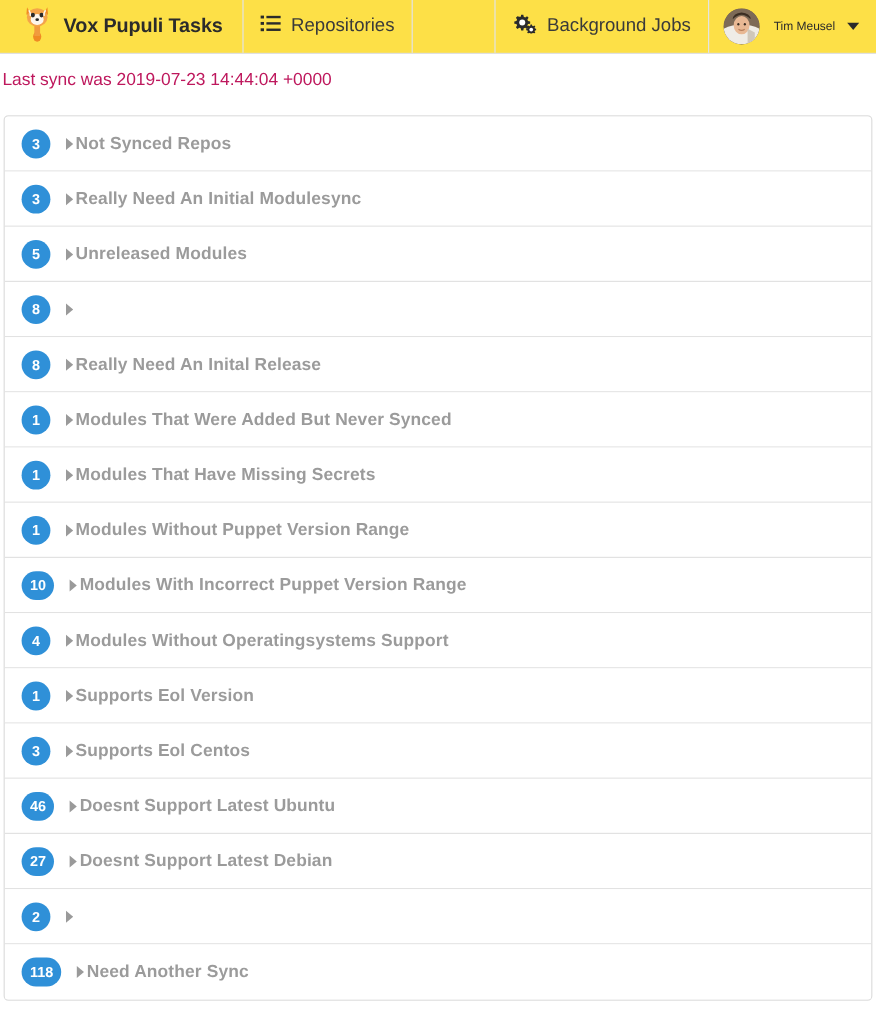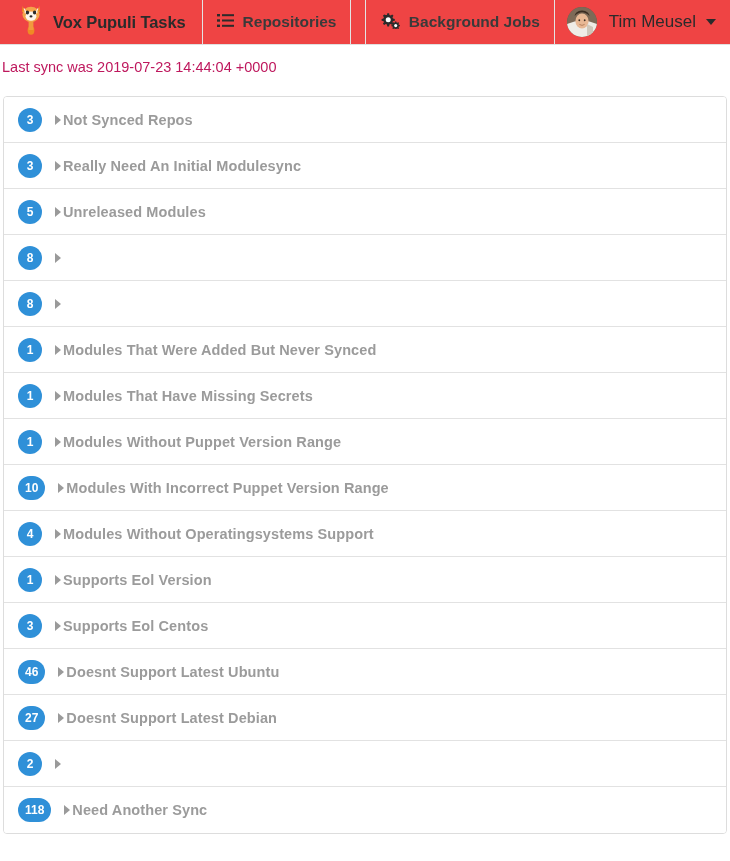--- a/index.html
+++ b/index.html
@@ -10,21 +10,21 @@
     height: 861px;
     background: #ffffff;
     font-family: "Liberation Sans", sans-serif;
     -webkit-font-smoothing: antialiased;
   }
 
   
   .navbar {
     height: 45px;
     width: 730px;
-    background: #ef4444;
+    background: #fde047;
     border-bottom: 1px solid #e0e0e0;
     display: flex;
     align-items: stretch;
   }
   .nav-cell {
     display: flex;
     align-items: center;
     border-right: 1px solid #e3e3e3;
     padding: 0 14px;
     height: 44px;
@@ -36,32 +36,31 @@
     padding-left: 20px;
     padding-right: 16px;
     font-weight: bold;
     font-size: 16.5px;
     letter-spacing: -0.1px;
   }
   .nav-brand .brand-label { margin-left: 11px; }
   .nav-item {
     font-size: 15.5px;
     color: #3a3a3a;
-    font-weight: bold;
   }
   .nav-item .nav-label { margin-left: 9px; }
   .nav-spacer {
     flex: 1 1 auto;
     border-right: 1px solid #e3e3e3;
   }
   .nav-user {
     border-right: none;
     padding-right: 14px;
     padding-left: 12px;
-    font-size: 17px;
+    font-size: 10px;
   }
   .nav-user .user-label { margin-left: 12px; margin-right: 10px; }
 
   
   .logo-fox { display: block; }
 
   
   .icon-list { display: block; }
   .icon-cogs { display: block; }
 
@@ -246,20 +245,21 @@
       <span class="tri-right"></span>
       <span class="task-label">Unreleased Modules</span>
     </div>
     <div class="task-row">
       <span class="badge">8</span>
       <span class="tri-right"></span>
     </div>
     <div class="task-row">
       <span class="badge">8</span>
       <span class="tri-right"></span>
+      <span class="task-label">Really Need An Inital Release</span>
     </div>
     <div class="task-row">
       <span class="badge">1</span>
       <span class="tri-right"></span>
       <span class="task-label">Modules That Were Added But Never Synced</span>
     </div>
     <div class="task-row">
       <span class="badge">1</span>
       <span class="tri-right"></span>
       <span class="task-label">Modules That Have Missing Secrets</span>

